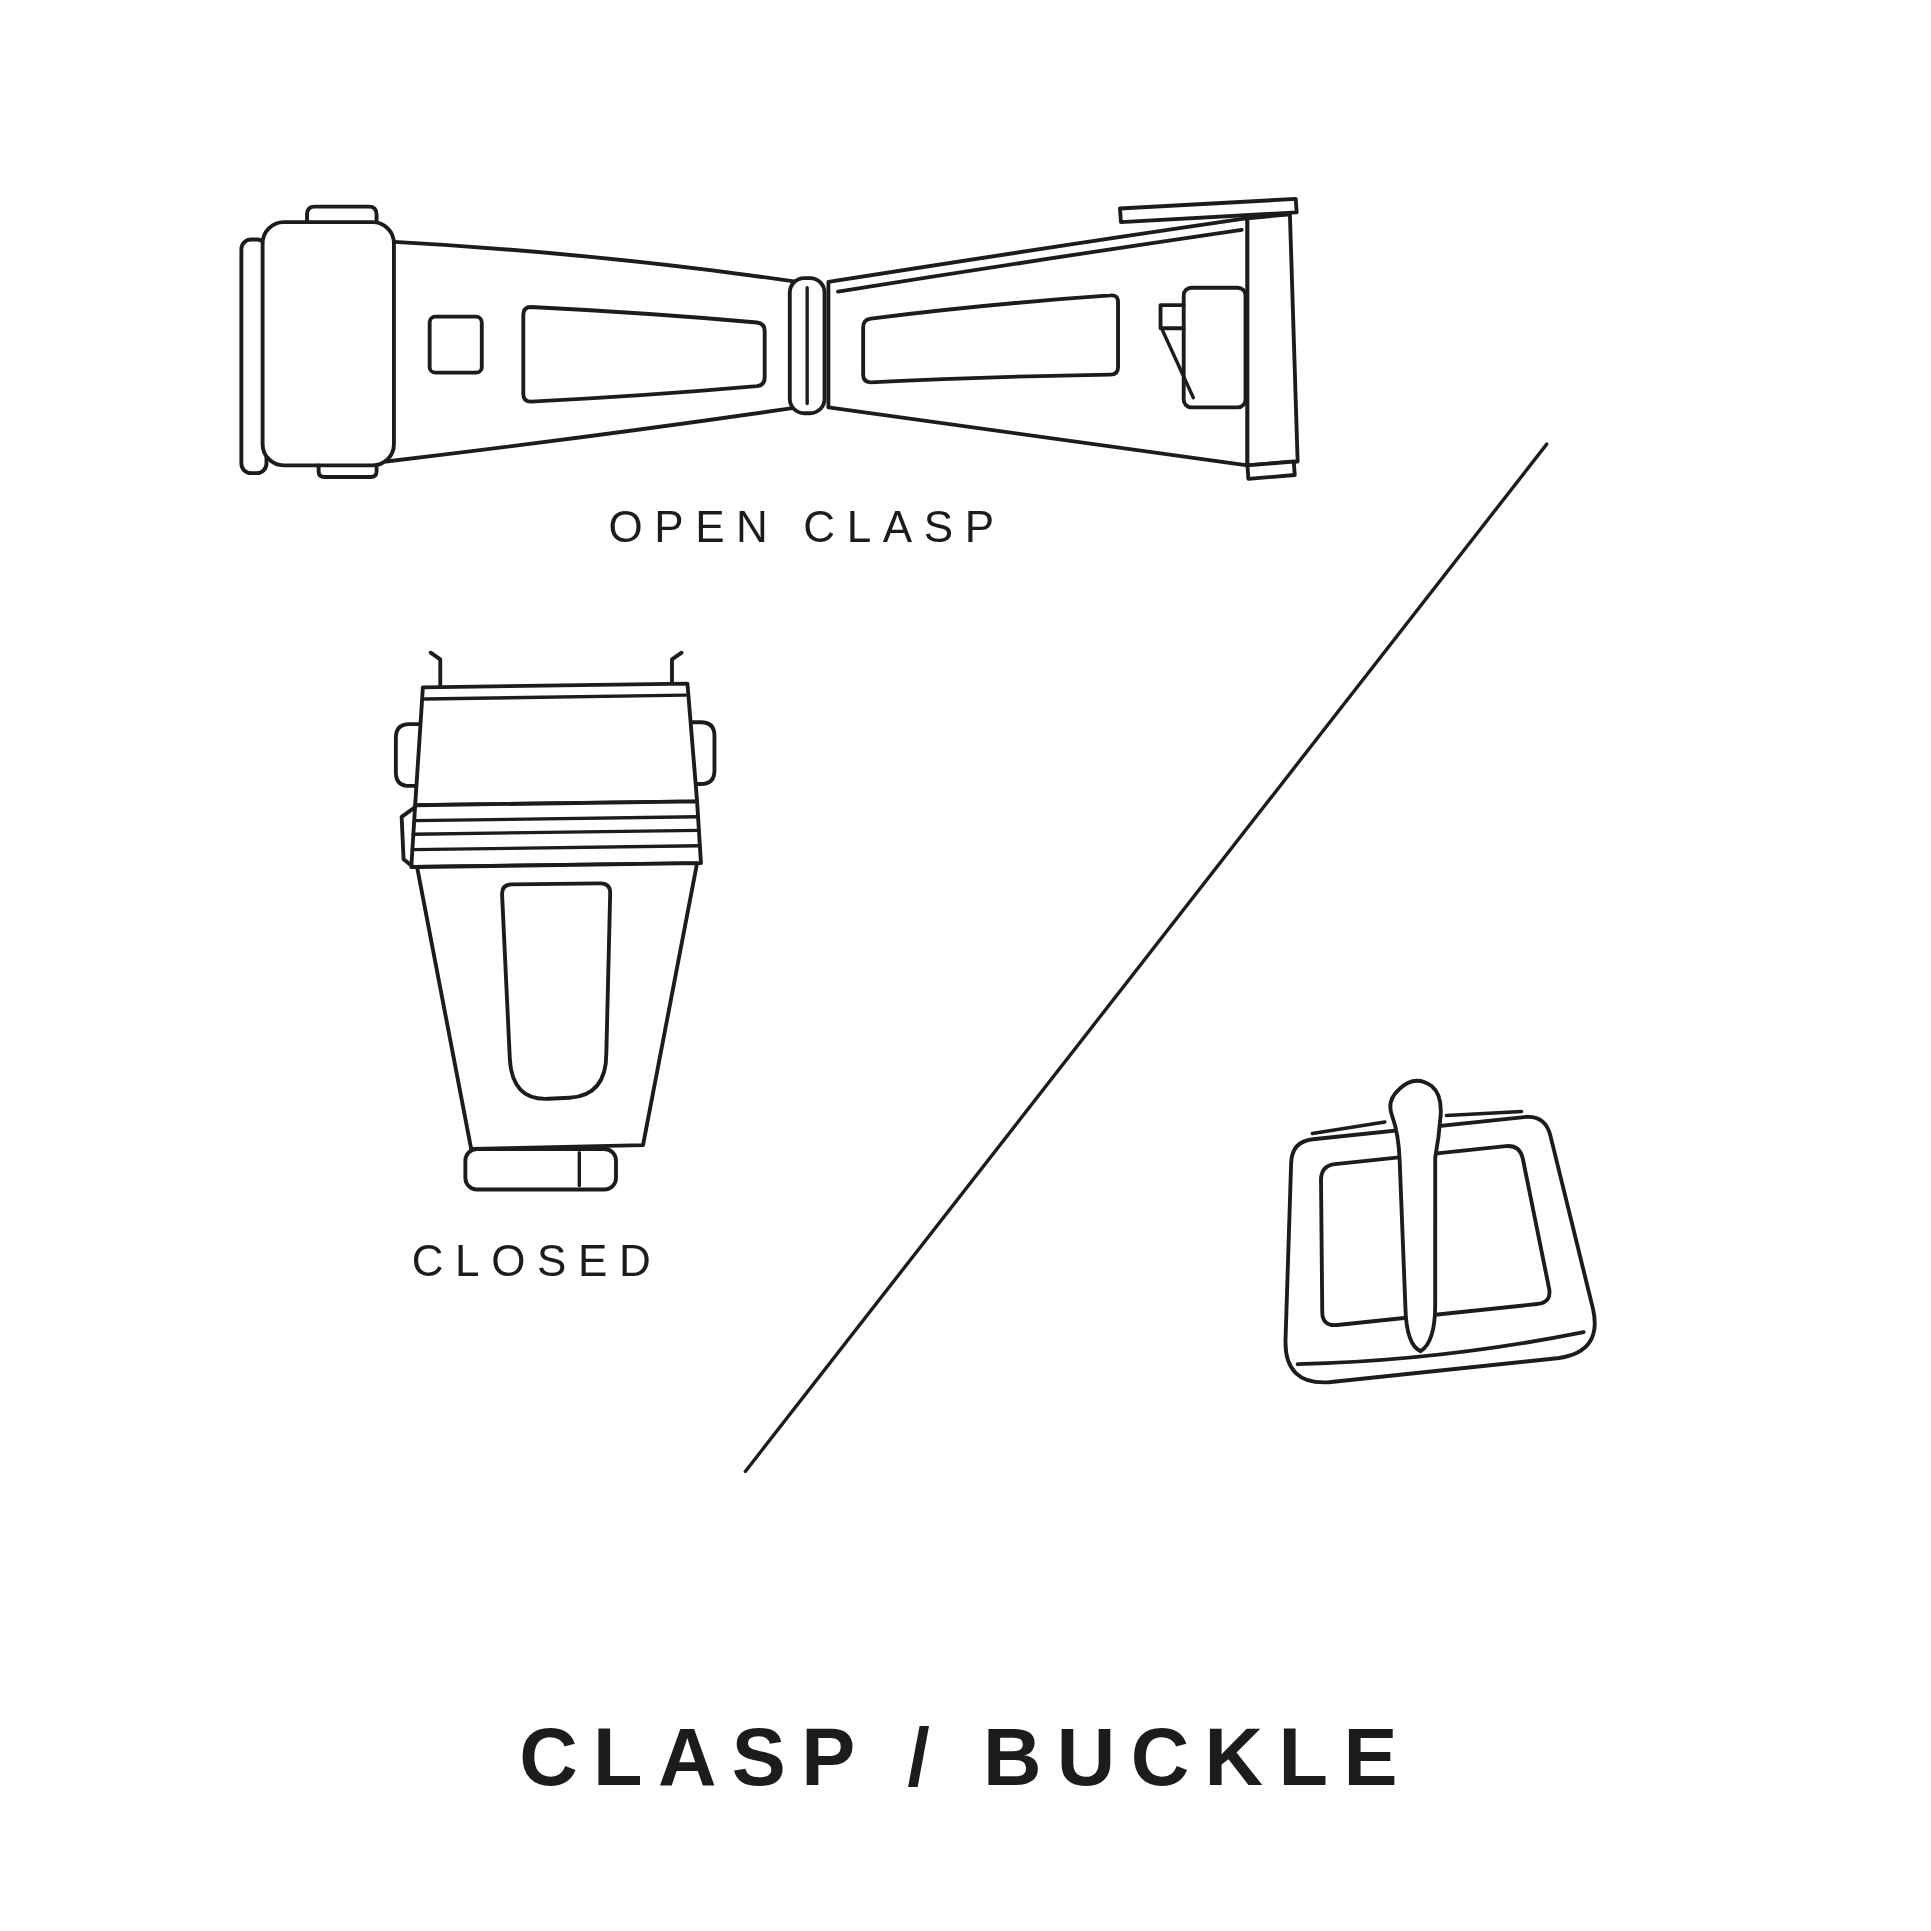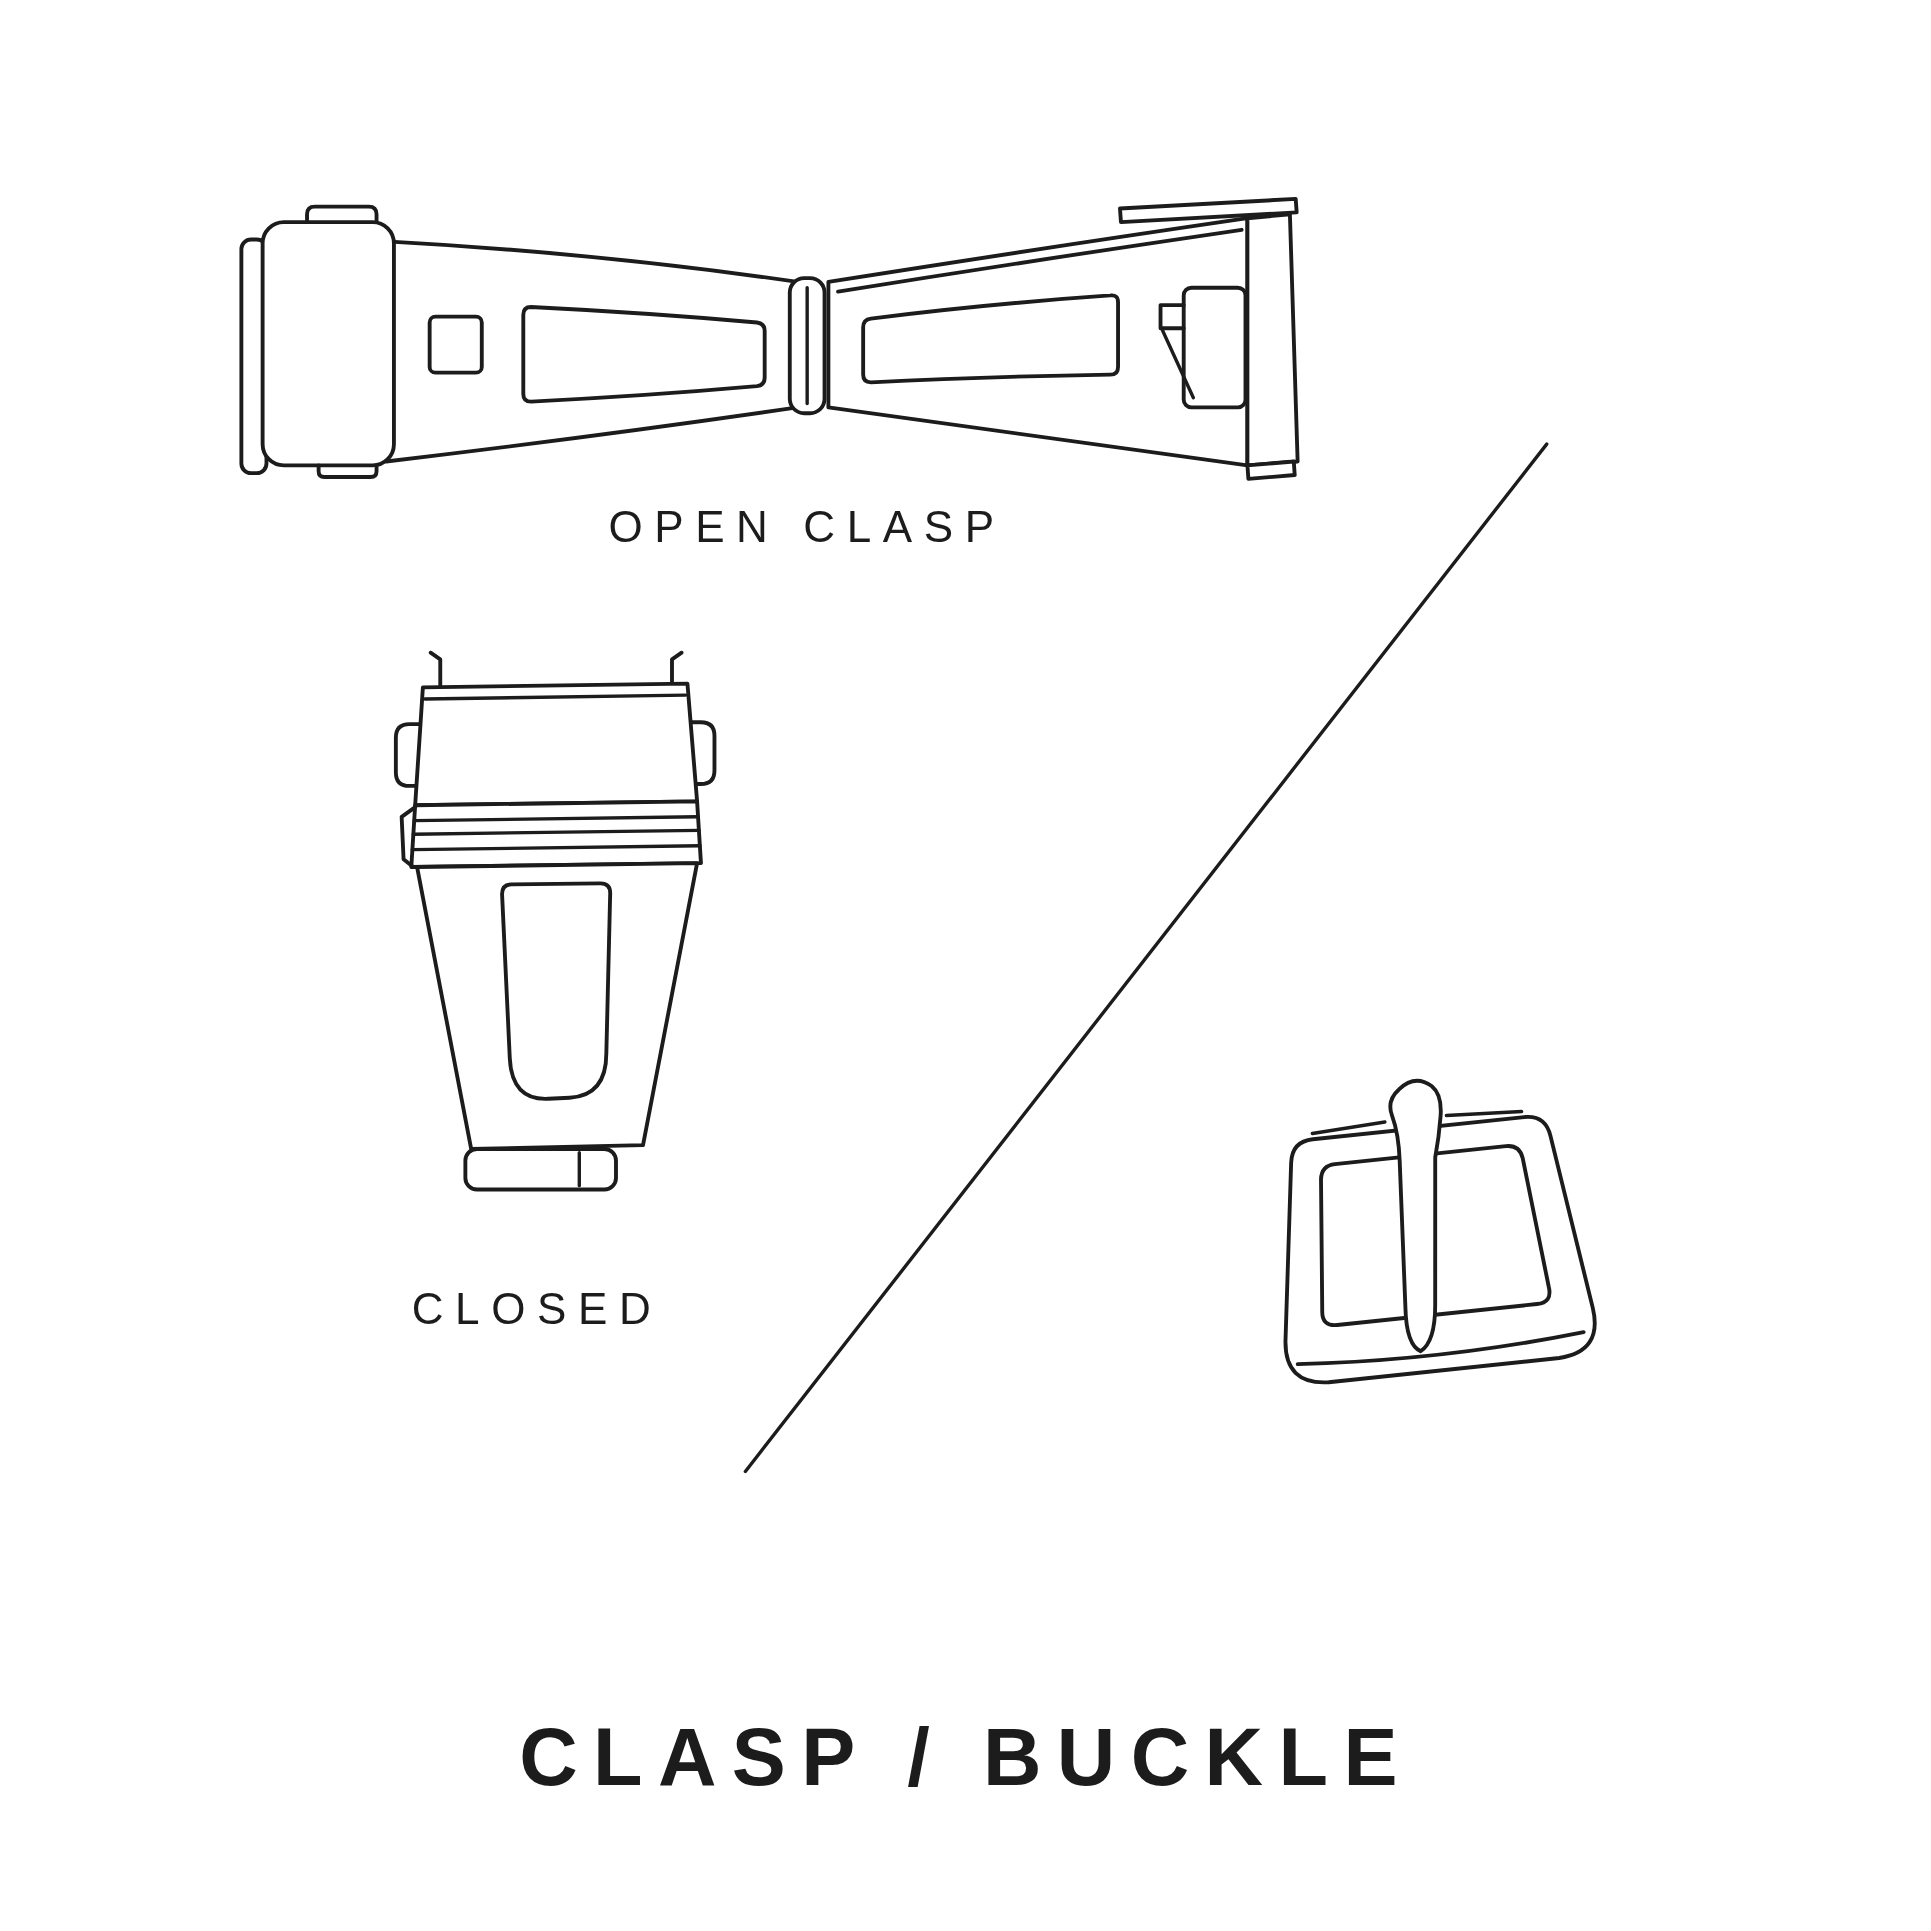--- a/index.html
+++ b/index.html
@@ -24,21 +24,21 @@
   .caption {
     position: absolute;
     transform: translateX(-50%);
     color: #1c1c1c;
     font-size: 44px;
     font-weight: 400;
     letter-spacing: 11.6px;
     white-space: nowrap;
   }
   .caption-open   { left: 807px; top: 502px; text-align: center; }
-  .caption-closed { left: 537px; top: 1284px; text-align: right; }
+  .caption-closed { left: 537px; top: 1236px; text-align: right; }
   .page-title {
     position: absolute;
     left: 966px; top: 1711px;
     transform: translateX(-50%);
     color: #1c1c1c;
     font-size: 81px;
     font-weight: 700;
     letter-spacing: 15.4px;
     white-space: nowrap;
   }

